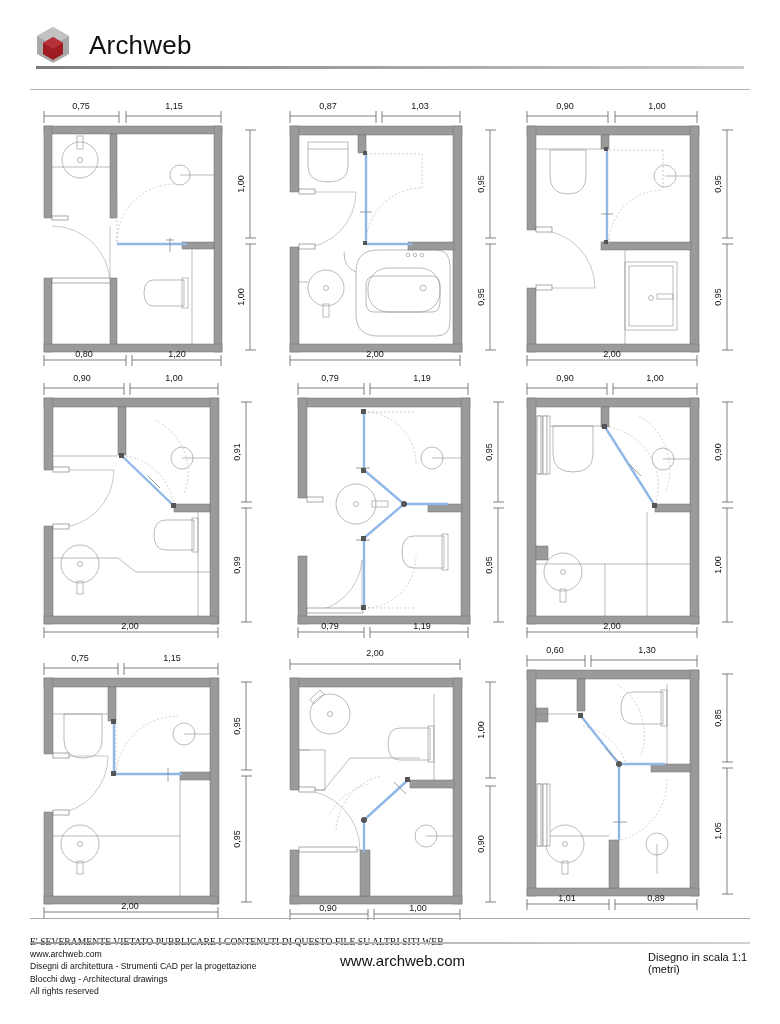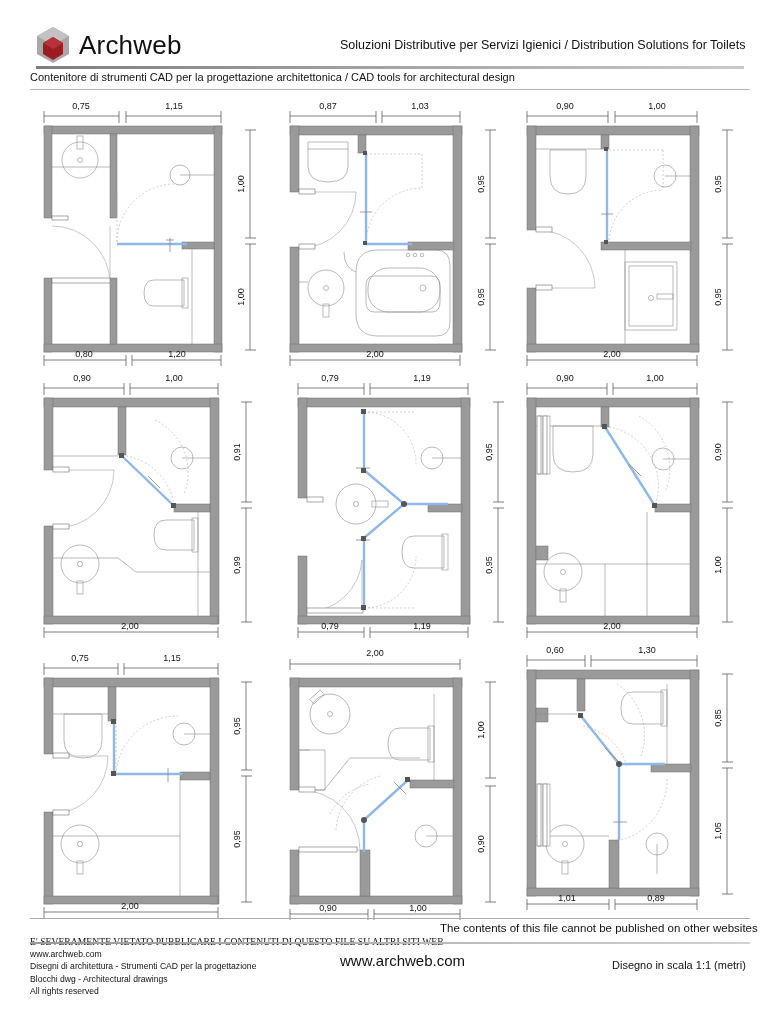--- a/index.html
+++ b/index.html
@@ -8,21 +8,21 @@
     width:780px; height:1024px;
     background:#ffffff;
     font-family:"Liberation Sans", sans-serif;
     color:#1a1a1a;
     overflow:hidden;
   }
   .sheet { position:relative; width:780px; height:1024px; }
 
   
   .header { position:absolute; left:0; top:0; width:780px; height:90px; }
-  .logo-wrap { position:absolute; left:36px; top:26px; display:flex; align-items:center; gap:9px; }
+  .logo-wrap { position:absolute; left:36px; top:26px; display:flex; align-items:center; gap:19px; }
   .logo-mark { width:34px; height:38px; display:block; }
   .logo-text { font-size:26px; letter-spacing:.2px; color:#111; font-weight:400; }
   .header-title {
     position:absolute; left:340px; top:38px; width:420px;
     font-size:12.5px; color:#111; white-space:nowrap;
   }
   .rule-thick {
     position:absolute; left:36px; top:66px; width:708px; height:3px;
     background:linear-gradient(to right,#7e7e7e,#c9c9c9);
   }
@@ -45,40 +45,38 @@
 
   
   .footer { position:absolute; left:0; top:918px; width:780px; height:106px; }
   .foot-rule-top { position:absolute; left:30px; top:0px; width:720px; height:1px; background:#aaa; }
   .notice-it { position:absolute; left:30px; top:18px; font-size:9.6px; color:#111; letter-spacing:.05px;font-family:Liberation Serif, serif; }
   .notice-en { position:absolute; left:440px; top:4px; font-size:11.5px; color:#111; }
   .foot-rule-mid { position:absolute; left:30px; top:24px; width:720px; height:2px;
                    background:linear-gradient(to right,#9a9a9a,#d2d2d2); }
   .foot-left { position:absolute; left:30px; top:30px; font-size:8.6px; line-height:1.45; color:#111; }
   .foot-center { position:absolute; left:340px; top:34px; font-size:15px; color:#111; font-weight:400; }
-  .foot-right { position:absolute; left:612px; top:33px; font-size:11px; color:#111;margin-top:8px; }
+  .foot-right { position:absolute; left:648px; top:33px; font-size:11px; color:#111; }
 </style>
 </head>
 <body>
 
 <div class="sheet">
 
   <div class="header">
     <div class="logo-wrap">
       <svg class="logo-mark" viewBox="0 0 34 38">
         <polygon points="17,1 33,10 33,28 17,37 1,28 1,10" fill="#a8a8a8"></polygon>
         <polygon points="17,1 33,10 17,19 1,10" fill="#c2c2c2"></polygon>
         <polygon points="17,11 27,17 27,28 17,34 7,28 7,17" fill="#9e1b22"></polygon>
         <polygon points="17,11 27,17 17,23 7,17" fill="#b63238"></polygon>
       </svg>
       <span class="logo-text">Archweb</span>
     </div>
-    <div class="header-title">Soluzioni Distributive per Servizi Igienici  /  Distribution Solutions for Toilets</div>
     <div class="rule-thick"></div>
-    <div class="subtitle">Contenitore di strumenti CAD per la progettazione architettonica  /  CAD tools for architectural design</div>
     <div class="rule-thin"></div>
   </div>
 
   <div class="grid">
 
     <div class="cell c0">
       <svg viewBox="0 0 250 276">
         <g stroke="#4a4a4a" stroke-width="0.7" fill="none">
           <line x1="22" y1="24" x2="97" y2="24"></line>
             <line x1="22" y1="19" x2="22" y2="31"></line>
@@ -745,21 +743,20 @@
         <text x="216" y="82" font-size="9" fill="#111" text-anchor="middle" transform="rotate(-90 216 82)">0,85</text>
         <text x="216" y="195" font-size="9" fill="#111" text-anchor="middle" transform="rotate(-90 216 195)">1,05</text>
       </svg>
     </div>
 
   </div>
 
   <div class="footer">
     <div class="foot-rule-top"></div>
     <div class="notice-it">E' SEVERAMENTE VIETATO PUBBLICARE I CONTENUTI DI QUESTO FILE SU ALTRI SITI WEB</div>
-    <div class="notice-en">The contents of this file cannot be published on other websites</div>
     <div class="foot-rule-mid"></div>
     <div class="foot-left" style="white-space:pre-line">www.archweb.com
 Disegni di architettura - Strumenti CAD  per la progettazione
 Blocchi dwg - Architectural drawings
 All rights reserved</div>
     <div class="foot-center">www.archweb.com</div>
     <div class="foot-right">Disegno in scala 1:1 (metri)</div>
   </div>
 
 </div>

